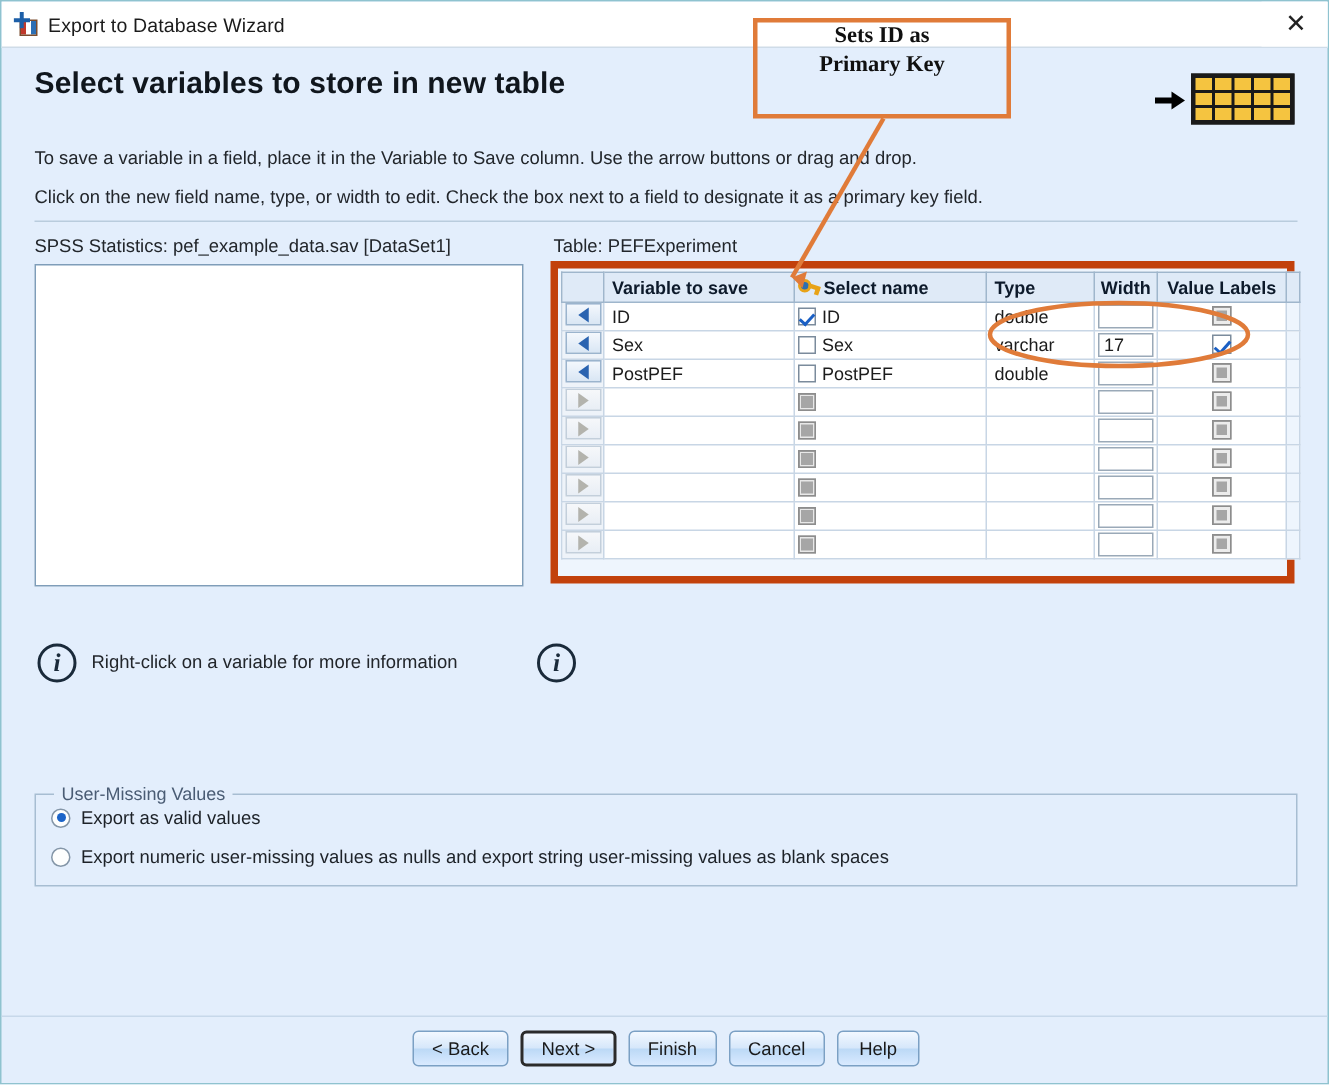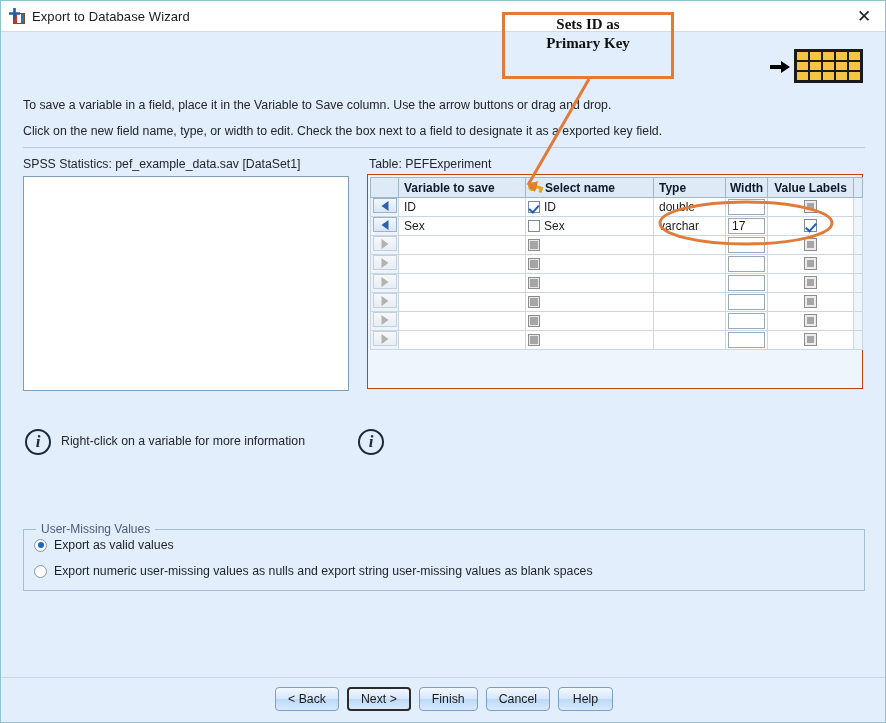--- a/index.html
+++ b/index.html
@@ -107,21 +107,21 @@
     width: 326px; height: 215px;
     background: #ffffff; border: 1px solid #7f9db9;
   }
 
   
   .tbl-label { left: 368px; top: 156px; }
   .tblwrap {
     position: absolute; left: 366px; top: 173px;
     width: 496px; height: 215px;
     background: #eef5fd;
-    border: 1px solid #c2410c;
+    border: 5px solid #c2410c;
     padding: 2px;
   }
   table.grid {
     width: 100%; border-collapse: collapse;
     font-size: 12px; color: #1c1c1c; table-layout: fixed;
     background: #fff;
   }
   table.grid th {
     background: #dfeaf7;
     border: 1px solid #9fb6cc;
@@ -283,22 +283,23 @@
 
   <div class="titlebar">
     <span class="tb-icon">
       <span class="grid"></span>
         <span class="cross"></span>
     </span>
     <span class="tb-title">Export to Database Wizard</span>
     <span class="tb-close">✕</span>
   </div>
 
+  <div class="page-title">Select variables to store in new table</div>
   <div class="instr l1">To save a variable in a field, place it in the Variable to Save column. Use the arrow buttons or drag and drop.</div>
-  <div class="instr l2">Click on the new field name, type, or width to edit. Check the box next to a field to designate it as a exported key field.</div>
+  <div class="instr l2">Click on the new field name, type, or width to edit. Check the box next to a field to designate it as a primary key field.</div>
   <div class="hdr-rule"></div>
 
   <div class="tableicon">
     <span class="arrow"></span>
     <span class="grid">
       <i style="background: rgb(245, 196, 64);"></i>
         <i style="background: rgb(245, 196, 64);"></i>
         <i style="background: rgb(245, 196, 64);"></i>
         <i style="background: rgb(245, 196, 64);"></i>
         <i style="background: rgb(245, 196, 64);"></i>
@@ -353,20 +354,31 @@
             <td>Sex</td>
             <td class="fieldcell"><span class="cbx"></span><span style="margin-left: 4px;">Sex</span></td>
             <td>varchar</td>
             <td class="widthcell">
               <span class="winput">17</span>
             </td>
             <td class="vlcell"><span class="vlbox on"></span></td>
             <td style="background: rgb(238, 245, 253);"></td>
           </tr>
           <tr>
+            <td class="handle"><span class="arrbtn left"></span></td>
+            <td>PostPEF</td>
+            <td class="fieldcell"><span class="cbx"></span><span style="margin-left: 4px;">PostPEF</span></td>
+            <td>double</td>
+            <td class="widthcell">
+              <span class="winput"></span>
+            </td>
+            <td class="vlcell"><span class="vlbox"></span></td>
+            <td style="background: rgb(238, 245, 253);"></td>
+          </tr>
+          <tr>
             <td class="handle"><span class="arrbtn right dis"></span></td>
             <td></td>
             <td class="fieldcell"><span class="cbx dis"></span><span style="margin-left: 4px;"></span></td>
             <td></td>
             <td class="widthcell">
               <span class="winput"></span>
             </td>
             <td class="vlcell"><span class="vlbox"></span></td>
             <td style="background: rgb(238, 245, 253);"></td>
           </tr>

